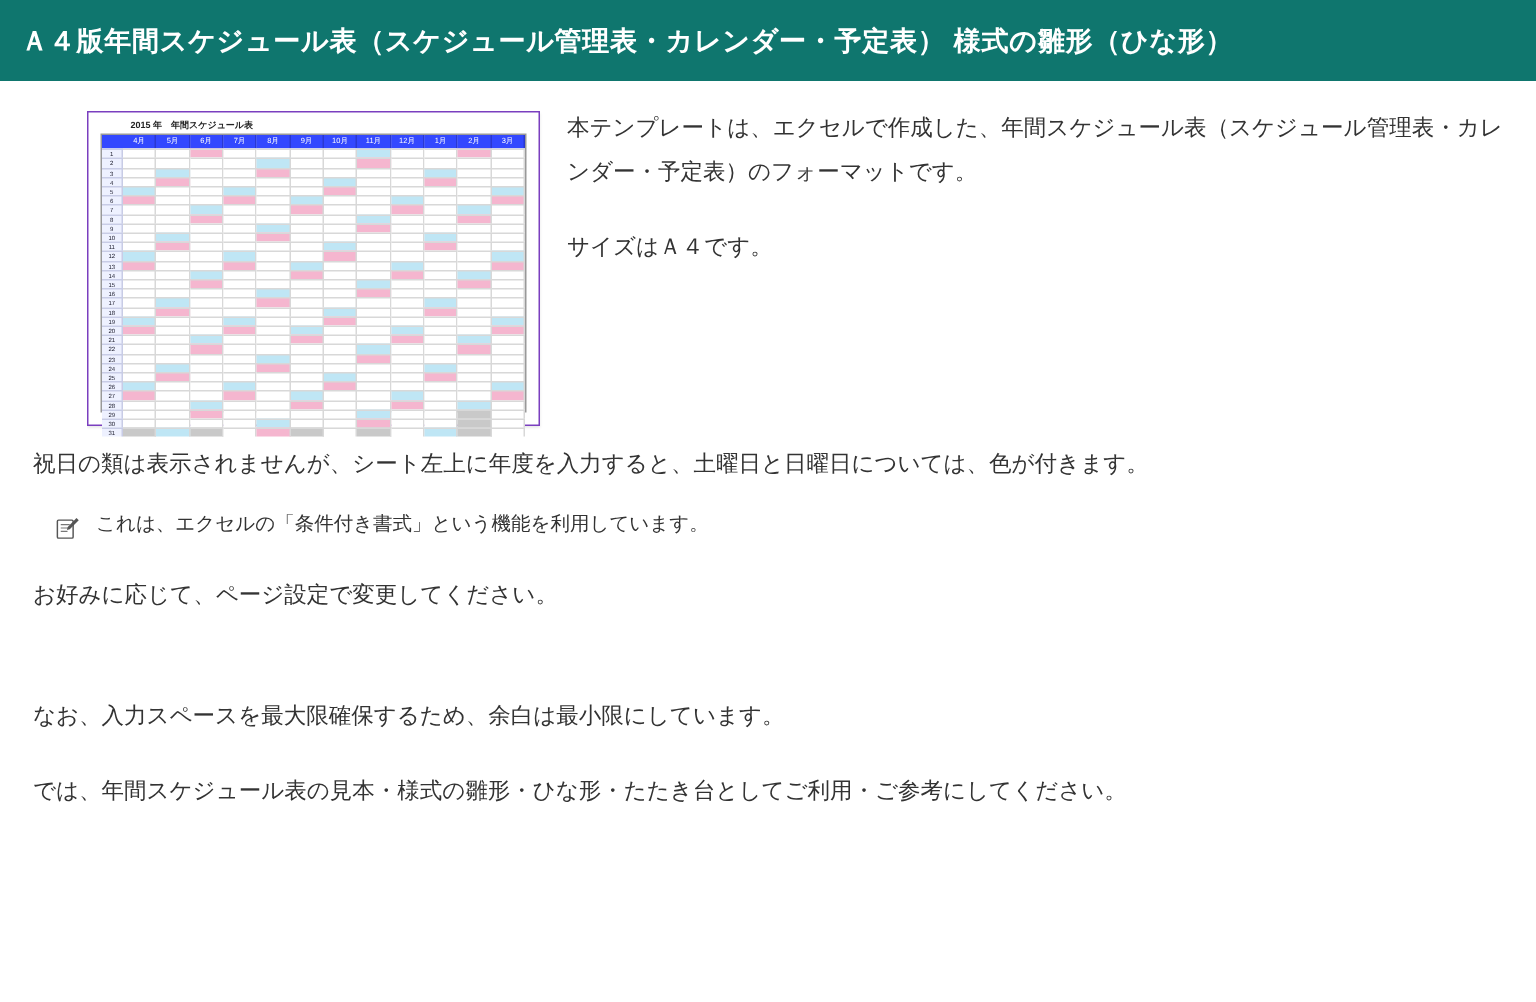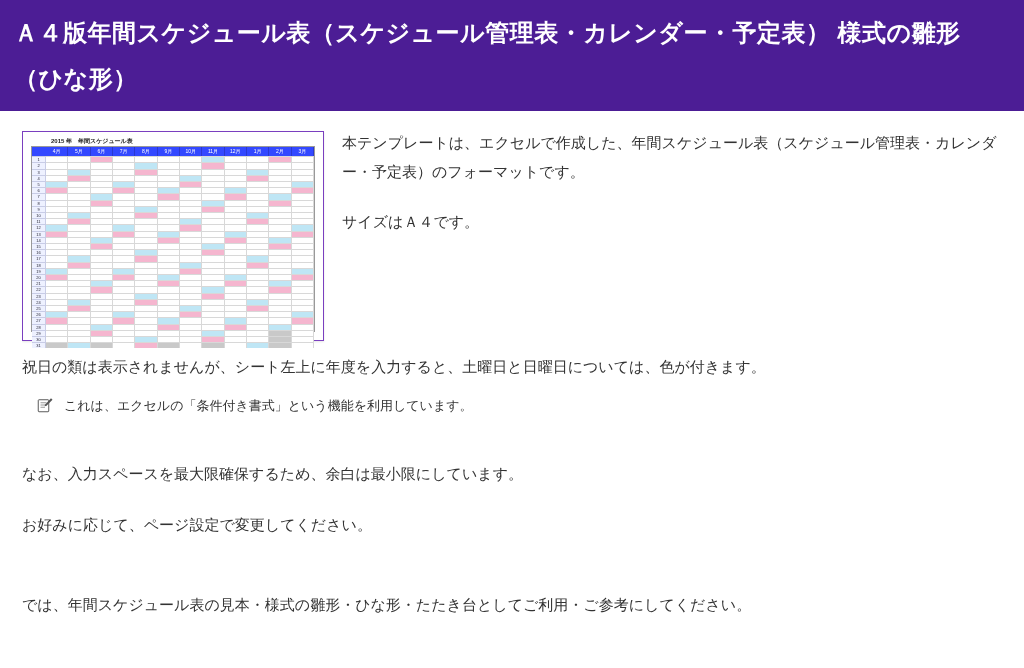--- a/index.html
+++ b/index.html
@@ -5,33 +5,34 @@
     * { margin: 0; padding: 0; box-sizing: border-box; }
     body {
       font-family: "Hiragino Kaku Gothic ProN", "メイリオ", Meiryo, sans-serif;
       font-size: 15px;
       line-height: 1.9;
       color: #333;
       background: #fff;
       width: 1024px;
     }
     .header-bar {
-      background: #4c1d95;
+      background: #0f766e;
       color: #fff;
       font-weight: bold;
-      font-size: 24px;
+      font-size: 18px;
       padding: 10px 14px;
       letter-spacing: 0.5px;
     }
     .content {
       padding: 18px 22px 8px 22px;
     }
     .top-block {
       overflow: hidden;
       margin-bottom: 4px;
+      margin-left: 36px;
     }
     .thumb-wrap {
       float: left;
       margin: 2px 18px 8px 0;
     }
     .thumb {
       width: 302px;
       height: 210px;
       border: 1px solid #7a3fbf;
       background: #fff;
@@ -81,21 +82,21 @@
     }
     .c-w  { background: #fff; }
     .c-bl { background: #bfe6f5; }  
     .c-pk { background: #f5b6cf; }  
     .c-gy { background: #c9c9c9; }  
     .para {
       margin-bottom: 22px;
     }
     .note-row {
       display: flex;
-      align-items: flex-start;
+      align-items: flex-end;
       margin: 2px 0 22px 14px;
       font-size: 13px;
       color: #333;
     }
     .note-icon {
       width: 18px; height: 18px;
       flex: 0 0 18px;
       margin-right: 10px;
       margin-top: 2px;
     }
@@ -549,17 +550,17 @@
         <rect x="3" y="5" width="14" height="16" rx="1" fill="#fff" stroke="#555" stroke-width="1.3"></rect>
         <line x1="6" y1="9" x2="14" y2="9" stroke="#777" stroke-width="1"></line>
         <line x1="6" y1="12" x2="14" y2="12" stroke="#777" stroke-width="1"></line>
         <line x1="6" y1="15" x2="12" y2="15" stroke="#777" stroke-width="1"></line>
         <path d="M20 3 L22 5 L14 13 L11.5 13.7 L12.2 11.2 Z" fill="#555"></path>
       </svg>
     </span>
     <span>これは、エクセルの「条件付き書式」という機能を利用しています。</span>
   </div>
 
+  <p class="para" style="margin-bottom:52px">お好みに応じて、ページ設定で変更してください。</p>
   <p class="para" style="margin-top:42px">なお、入力スペースを最大限確保するため、余白は最小限にしています。</p>
-  <p class="para" style="margin-bottom:52px">お好みに応じて、ページ設定で変更してください。</p>
   <p class="para">では、年間スケジュール表の見本・様式の雛形・ひな形・たたき台としてご利用・ご参考にしてください。</p>
 
 </div>
 
 </body></html>

